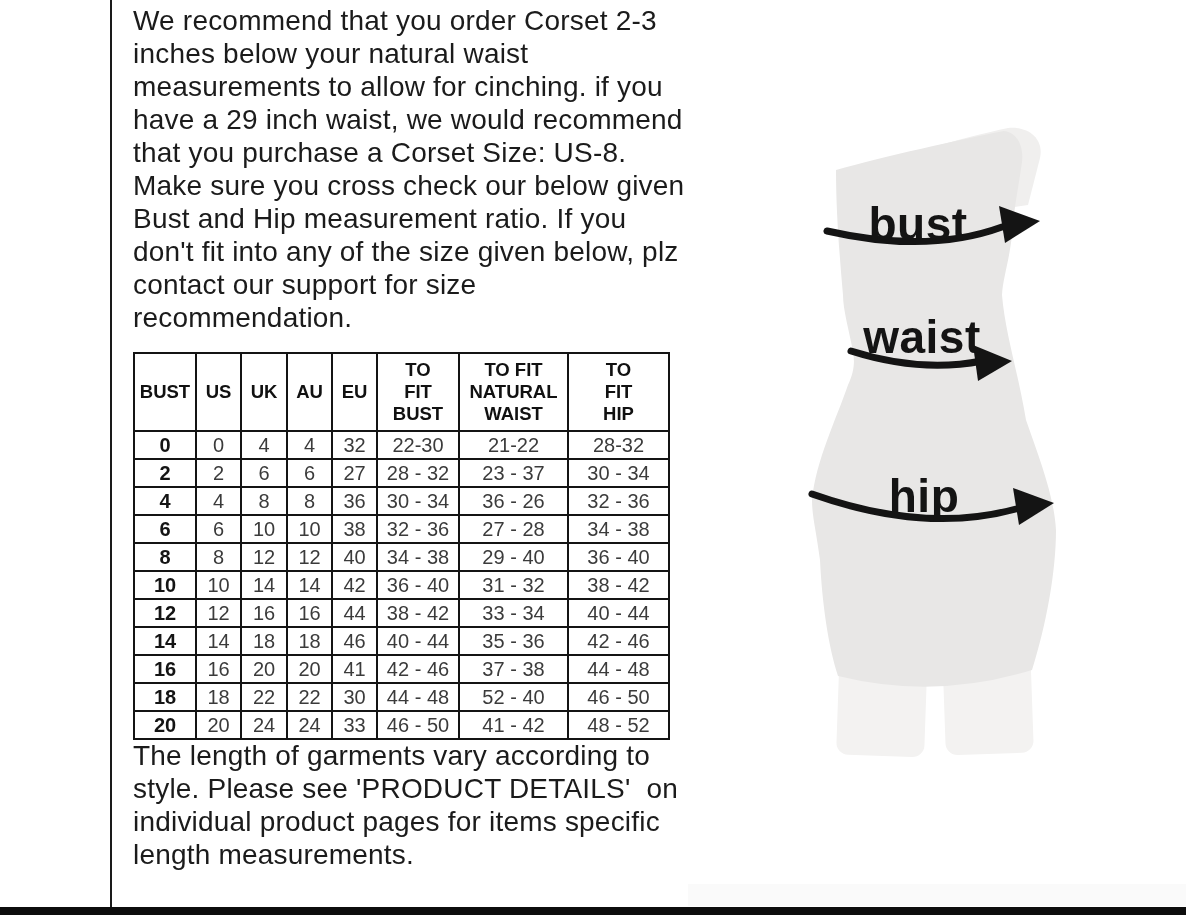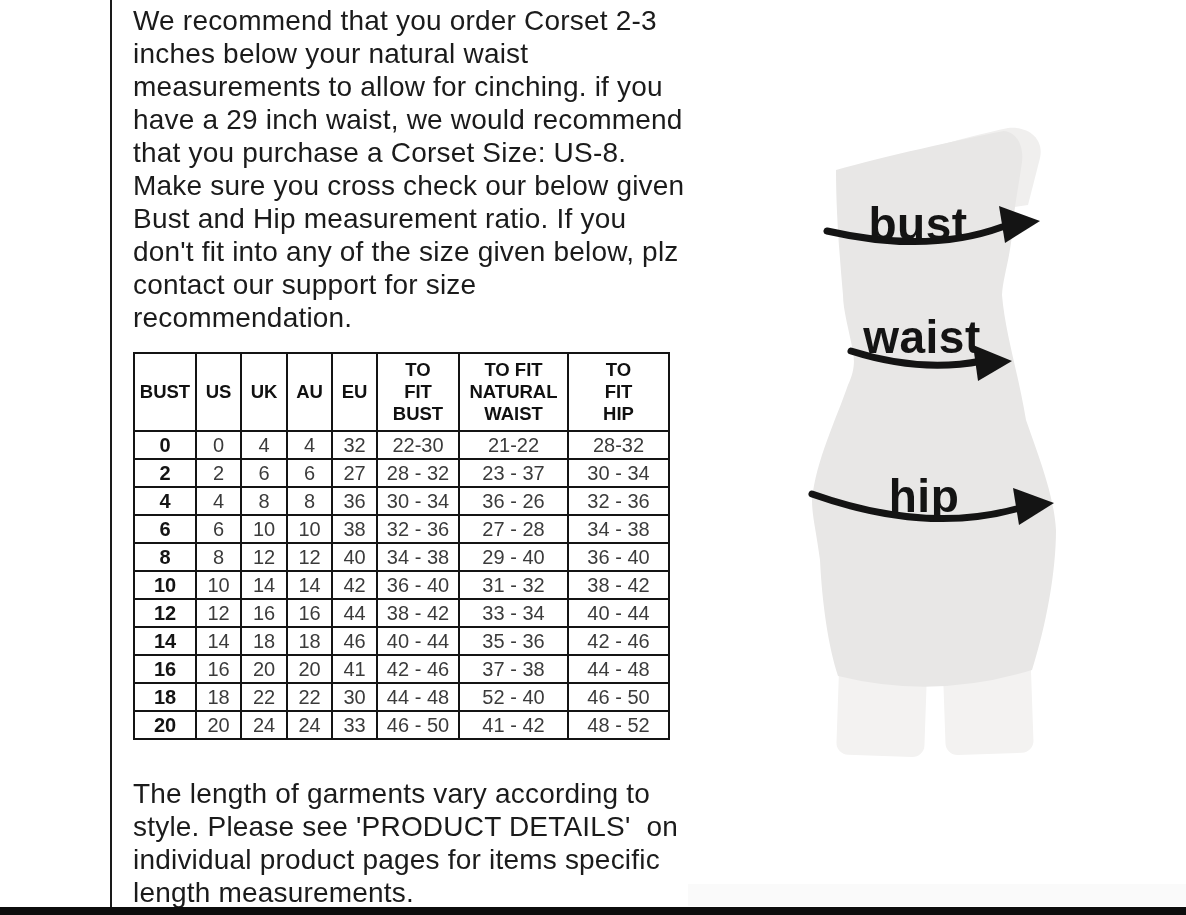--- a/index.html
+++ b/index.html
@@ -36,21 +36,21 @@
     position: absolute;
     left: 133px;
     width: 580px;
     font-size: 28px;
     line-height: 33px;
     letter-spacing: 0.2px;
     color: #1b1b1b;
     white-space: pre-wrap;
   }
   .para.intro  { top: 4px; }
-  .para.footer { top: 777px; }
+  .para.footer { top: 739px; }
 
   table.size-chart {
     position: absolute;
     left: 133px; top: 352px;
     width: 535px;
     border-collapse: collapse;
     table-layout: fixed;
     background: #ffffff;
   }
   table.size-chart th,

